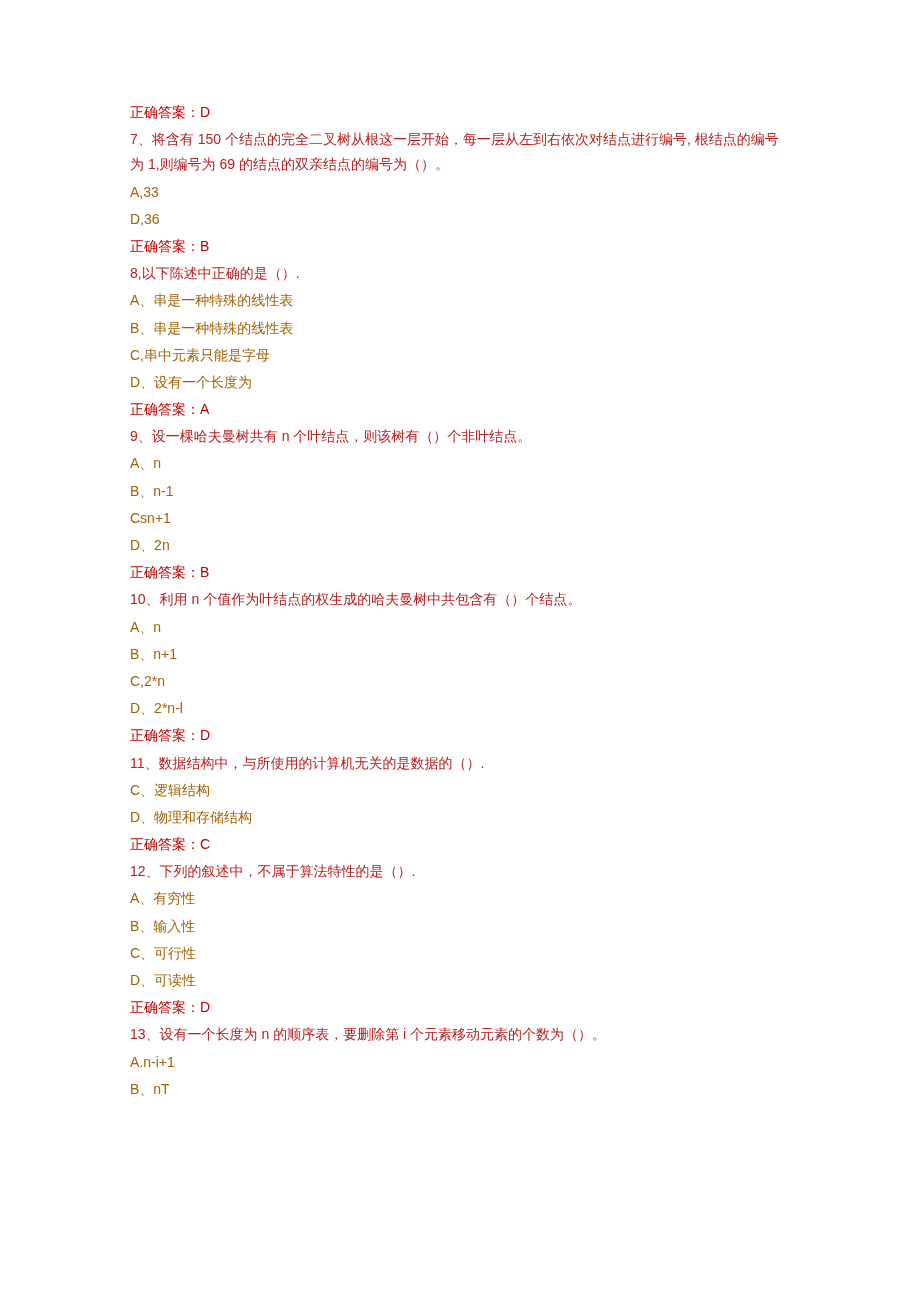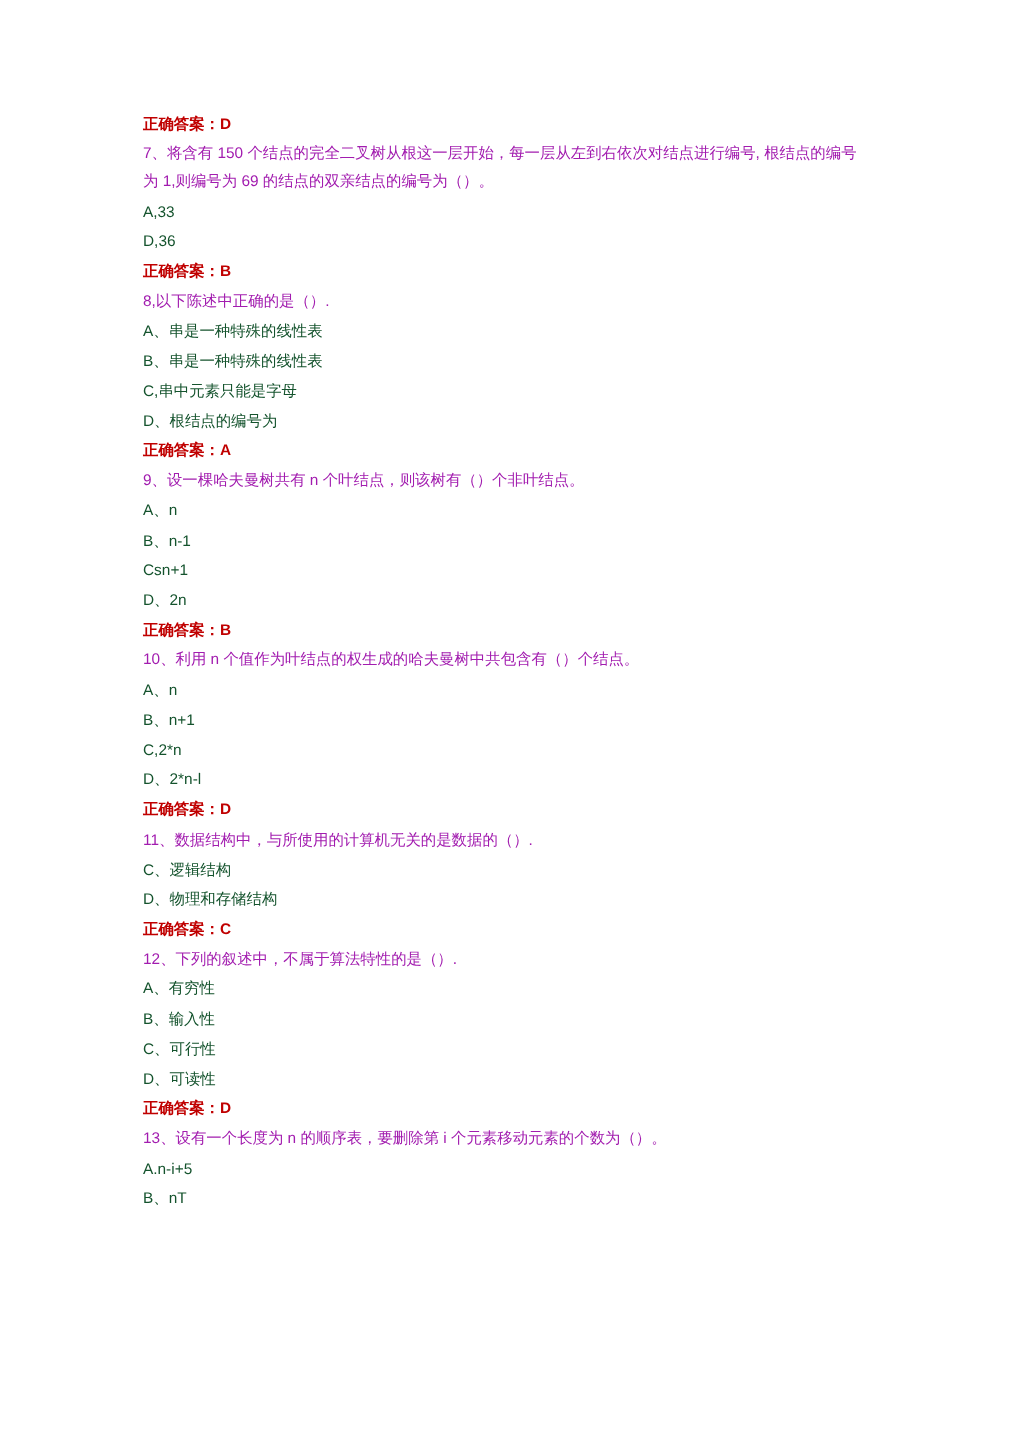--- a/index.html
+++ b/index.html
@@ -11,47 +11,46 @@
       font-family: "Microsoft YaHei", "SimSun", sans-serif;
       font-size: 14px;
       line-height: 1.8;
       color: #333;
       background: #fff;
       padding: 100px 130px 60px 130px;
       width: 920px;
     }
     .answer-line {
       color: #c00000;
-      font-weight: bold;
     }
     .question-text {
-      color: #a21caf;
+      color: #b91c1c;
     }
     .option {
-      color: #14532d;
+      color: #a16207;
       display: block;
     }
     .block {
       margin-bottom: 2px;
     }
   </style>
 </head>
 <body>
 
 <div id="content">
     <div class="block answer-line">正确答案：D</div>
     <div class="block question-text">7、将含有 150 个结点的完全二叉树从根这一层开始，每一层从左到右依次对结点进行编号, 根结点的编号为 1,则编号为 69 的结点的双亲结点的编号为（）。</div>
     <div class="block option">A,33</div>
     <div class="block option">D,36</div>
     <div class="block answer-line">正确答案：B</div>
     <div class="block question-text">8,以下陈述中正确的是（）.</div>
     <div class="block option">A、串是一种特殊的线性表</div>
     <div class="block option">B、串是一种特殊的线性表</div>
     <div class="block option">C,串中元素只能是字母</div>
-    <div class="block option">D、根结点的编号为</div>
+    <div class="block option">D、设有一个长度为</div>
     <div class="block answer-line">正确答案：A</div>
     <div class="block question-text">9、设一棵哈夫曼树共有 n 个叶结点，则该树有（）个非叶结点。</div>
     <div class="block option">A、n</div>
     <div class="block option">B、n-1</div>
     <div class="block option">Csn+1</div>
     <div class="block option">D、2n</div>
     <div class="block answer-line">正确答案：B</div>
     <div class="block question-text">10、利用 n 个值作为叶结点的权生成的哈夫曼树中共包含有（）个结点。</div>
     <div class="block option">A、n</div>
     <div class="block option">B、n+1</div>
@@ -62,15 +61,15 @@
     <div class="block option">C、逻辑结构</div>
     <div class="block option">D、物理和存储结构</div>
     <div class="block answer-line">正确答案：C</div>
     <div class="block question-text">12、下列的叙述中，不属于算法特性的是（）.</div>
     <div class="block option">A、有穷性</div>
     <div class="block option">B、输入性</div>
     <div class="block option">C、可行性</div>
     <div class="block option">D、可读性</div>
     <div class="block answer-line">正确答案：D</div>
     <div class="block question-text">13、设有一个长度为 n 的顺序表，要删除第 i 个元素移动元素的个数为（）。</div>
-    <div class="block option">A.n-i+5</div>
+    <div class="block option">A.n-i+1</div>
     <div class="block option">B、nT</div>
   </div>
 
 </body></html>

